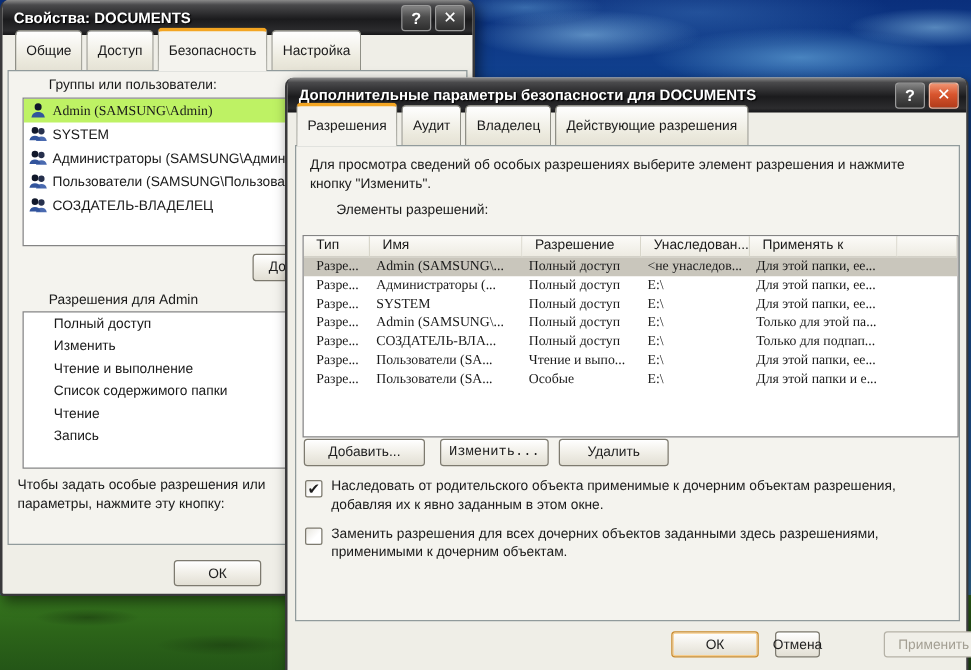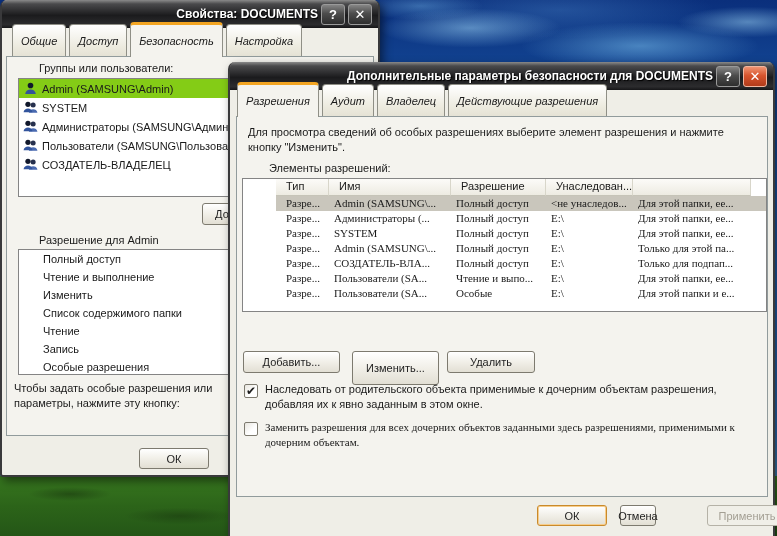--- a/index.html
+++ b/index.html
@@ -23,37 +23,37 @@
       radial-gradient(70px 10px at 520px 25px, rgba(0,0,0,.2), transparent 70%),
       radial-gradient(50px 9px at 680px 45px, rgba(20,60,10,.3), transparent 70%),
       radial-gradient(40px 8px at 320px 15px, rgba(60,130,40,.35), transparent 70%),
       linear-gradient(180deg,#37771f 0,#2c6419 30px,#245617 60px);
   }
 
   
   .dlg { position:absolute; background:#efeee7; border:2px solid #39393b; border-top:none; border-radius:7px 7px 3px 3px; box-shadow:3px 4px 10px rgba(0,0,0,.5); }
   .titlebar { height:28px; display:flex; align-items:center; padding:0 6px 0 9px; border-radius:5px 5px 0 0;
     background:linear-gradient(180deg,#8a8a8a 0,#4a4a4c 14%,#1b1b1d 55%,#2c2c2e 88%,#151517 100%); }
-  .titlebar .ttl { flex:1; color:#fff; font-weight:bold; font-size:12px; text-shadow:1px 1px 1px #000; white-space:nowrap; overflow:hidden;text-align:right; }
+  .titlebar .ttl { flex:1; color:#fff; font-weight:bold; font-size:12px; text-shadow:1px 1px 1px #000; white-space:nowrap; overflow:hidden; }
   .winbtn { width:24px; height:21px; margin-left:3px; display:flex; align-items:center; justify-content:center;
     color:#fff; font-size:13px; font-weight:bold; border-radius:3px; border:1px solid #9a9a9a;
     background:linear-gradient(180deg,#858585,#4c4c4c 45%,#2e2e2e); cursor:default; }
   .winbtn.close-red { border:1px solid #f2b7a0; background:linear-gradient(180deg,#f09472,#d8552e 45%,#b23b1a); }
 
   .tabsrow { position:absolute; display:flex; align-items:flex-end; height:26px; }
   .tab { height:22px; padding:16px 8px; margin-right:3px; display:flex; align-items:center;
     border:1px solid #8f8f86; border-bottom:none; border-radius:4px 4px 0 0;
-    background:linear-gradient(180deg,#ffffff,#eceade 70%,#e4e1d4); font-size:11px;font-style:italic; }
+    background:linear-gradient(180deg,#ffffff,#eceade 70%,#e4e1d4); font-size:11px; }
   .tab.active { height:26px; background:#f4f3ee; border-top:3px solid #f3a522; z-index:5; position:relative; font-size:11px; }
   .page { position:absolute; background:#f4f3ee; border:1px solid #919b9c; z-index:1; }
 
   .lbl { position:absolute; font-size:11px; white-space:nowrap;padding-left:21px; }
   .listbox { position:absolute; background:#fff; border:1px solid #848484; overflow:hidden; }
   .lb-item { display:flex; align-items:center; gap:4px; height:19px; padding-left:4px; white-space:nowrap; }
-  .lb-item.sel { background:#84cc16; }
+  .lb-item.sel { background:#bef264;font-family:Liberation Serif, serif; }
   .lb-icon { width:15px; height:15px; flex:0 0 15px; }
   .perm-item { height:18px; line-height:18px; padding-left:24px; white-space:nowrap; }
 
   .btn { position:absolute; display:flex; align-items:center; justify-content:center; font-size:11px; color:#1f1f1f;
     border:1px solid #7d7a6f; border-radius:3px;
     background:linear-gradient(180deg,#ffffff,#f1efe8 50%,#e2dfd4); box-shadow:inset 0 1px 0 #fff; }
   .btn.default { border:1px solid #c98a2c; box-shadow:inset 0 0 0 1px #f7cd8b; }
   .btn.disabled { color:#a39f93; border-color:#b5b2a7; background:#f0efe8; box-shadow:none;margin-left:20px; }
 
   
@@ -138,30 +138,29 @@
             <path d="M6.2 13.6c.4-2.7 2.3-3.8 4.6-3.8s4.2 1.1 4.6 3.8z" fill="#4a6ab0"></path>
             <circle cx="5.3" cy="4.6" r="2.8" fill="#11182b"></circle>
             <path d="M.6 13.1C1 10.3 3 9.1 5.3 9.1s4.3 1.2 4.7 4z" fill="#32549c"></path>
           </svg></span>
         <span>СОЗДАТЕЛЬ-ВЛАДЕЛЕЦ</span>
       </div>
     </div>
 
   <div class="btn" style="left:200px; top:203px; width:84px; height:22px; z-index:2;">Добавить...</div>
 
-  <div class="lbl" style="left:16px; top:234px; z-index:2;">Разрешение для Admin</div>
+  <div class="lbl" style="left:16px; top:234px; z-index:2;">Разрешения для Admin</div>
   <div class="lbl" style="left:221px; top:234px; z-index:2;">Разрешить</div>
   <div class="listbox" style="left:16px; top:249px; width:346px; height:126px; z-index:2;">
       <div class="perm-item">Полный доступ</div>
+      <div class="perm-item">Изменить</div>
       <div class="perm-item">Чтение и выполнение</div>
-      <div class="perm-item">Изменить</div>
       <div class="perm-item">Список содержимого папки</div>
       <div class="perm-item">Чтение</div>
       <div class="perm-item">Запись</div>
-      <div class="perm-item">Особые разрешения</div>
     </div>
 
   <div class="hint" style="left:12px; top:381px; width:216px; z-index:2;">Чтобы задать особые разрешения или параметры, нажмите эту кнопку:</div>
 
   <div class="btn" style="left:137px; top:448px; width:70px; height:21px;">ОК</div>
   <div class="btn" style="left:227px; top:448px; width:70px; height:21px;"></div>
 </div>
 
 <div class="dlg" style="left:228px; top:62px; width:547px; height:478px; z-index:10;">
   <div class="titlebar">
@@ -174,26 +173,27 @@
     <div class="tab active">Разрешения</div>
     <div class="tab">Аудит</div>
     <div class="tab">Владелец</div>
     <div class="tab">Действующие разрешения</div>
   </div>
   <div class="page" style="left:6px; top:54px; width:532px; height:381px;"></div>
 
   <div class="hint" style="left:18px; top:63px; width:508px; z-index:2;">Для просмотра сведений об особых разрешениях выберите элемент разрешения и нажмите кнопку "Изменить".</div>
   <div class="lbl" style="left:18px; top:100px; z-index:2;">Элементы разрешений:</div>
 
-  <div class="tbl" style="left:12px; top:116px; width:525px; height:134px; z-index:2;padding-left:33px;">
+  <div class="tbl" style="left:12px; top:126px; width:525px; height:162px; z-index:2;">
       <div class="tbl-head">
         <div class="hc">Тип</div>
         <div class="hc">Имя</div>
         <div class="hc">Разрешение</div>
         <div class="hc">Унаследован...</div>
+        <div class="hc">Применять к</div>
         <div class="hc"></div>
       </div>
       <div class="tbl-row sel">
         <div class="tc">Разре...</div>
         <div class="tc">Admin (SAMSUNG\...</div>
         <div class="tc">Полный доступ</div>
         <div class="tc">&lt;не унаследов...</div>
         <div class="tc">Для этой папки, ее...</div>
         <div class="tc"></div>
       </div>
@@ -241,28 +241,28 @@
         <div class="tc">Разре...</div>
         <div class="tc">Пользователи (SA...</div>
         <div class="tc">Особые</div>
         <div class="tc">E:\</div>
         <div class="tc">Для этой папки и е...</div>
         <div class="tc"></div>
       </div>
     </div>
 
   <div class="btn" style="left:13px; top:289px; width:97px; height:22px; z-index:2;">Добавить...</div>
-  <div class="btn" style="left:122px; top:289px; width:87px; height:34px; z-index:2;">Изменить...</div>
+  <div class="btn" style="left:122px; top:289px; width:87px; height:22px; z-index:2;font-family:Liberation Mono, monospace;">Изменить...</div>
   <div class="btn" style="left:217px; top:289px; width:88px; height:22px; z-index:2;">Удалить</div>
 
   <div class="cbrow" style="left:14px; top:320px; width:516px; height:32px; z-index:2;">
     <span class="cbbox">✔</span>
     <span class="cbtext" style="width:494px;">Наследовать от родительского объекта применимые к дочерним объектам разрешения, добавляя их к явно заданным в этом окне.</span>
   </div>
-  <div class="cbrow" style="left:14px; top:358px; width:516px; height:32px; z-index:2;font-family:Liberation Serif, serif;">
+  <div class="cbrow" style="left:14px; top:358px; width:516px; height:32px; z-index:2;">
     <span class="cbbox"></span>
     <span class="cbtext" style="width:494px;">Заменить разрешения для всех дочерних объектов заданными здесь разрешениями, применимыми к дочерним объектам.</span>
   </div>
 
   <div class="btn default" style="left:307px; top:443px; width:70px; height:21px;">ОК</div>
   <div class="btn" style="left:390px; top:443px; width:36px; height:21px;">Отмена</div>
   <div class="btn disabled" style="left:457px; top:443px; width:80px; height:21px;">Применить</div>
 </div>
 
 </body></html>

